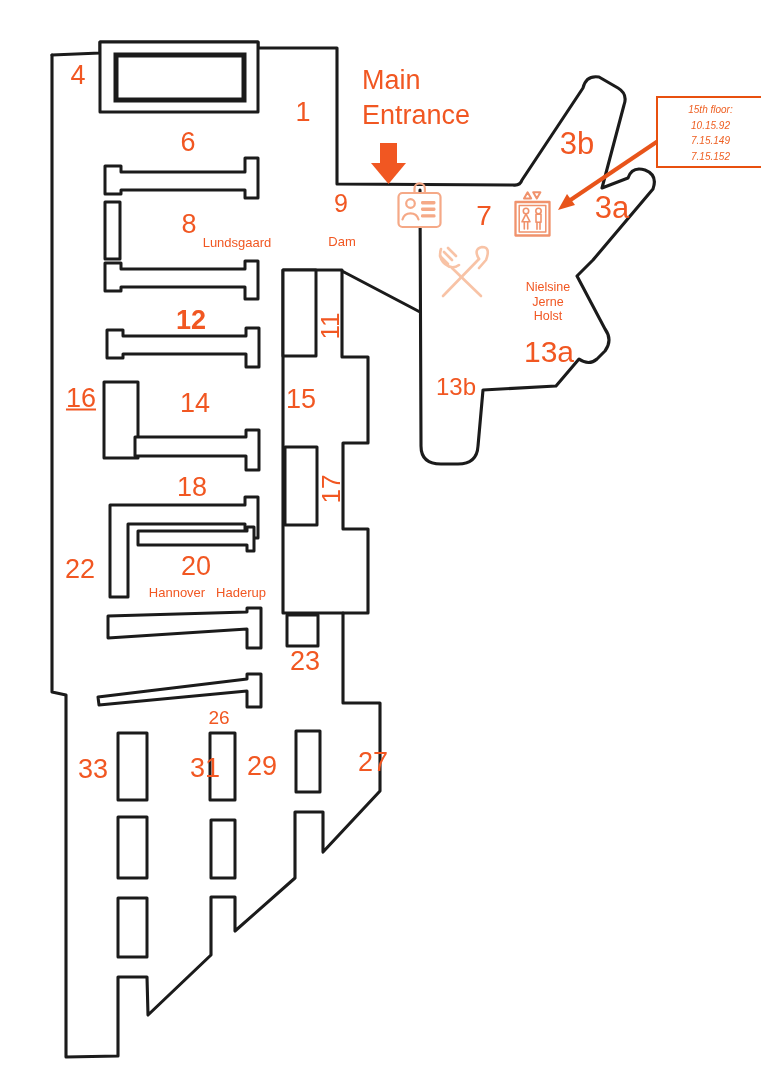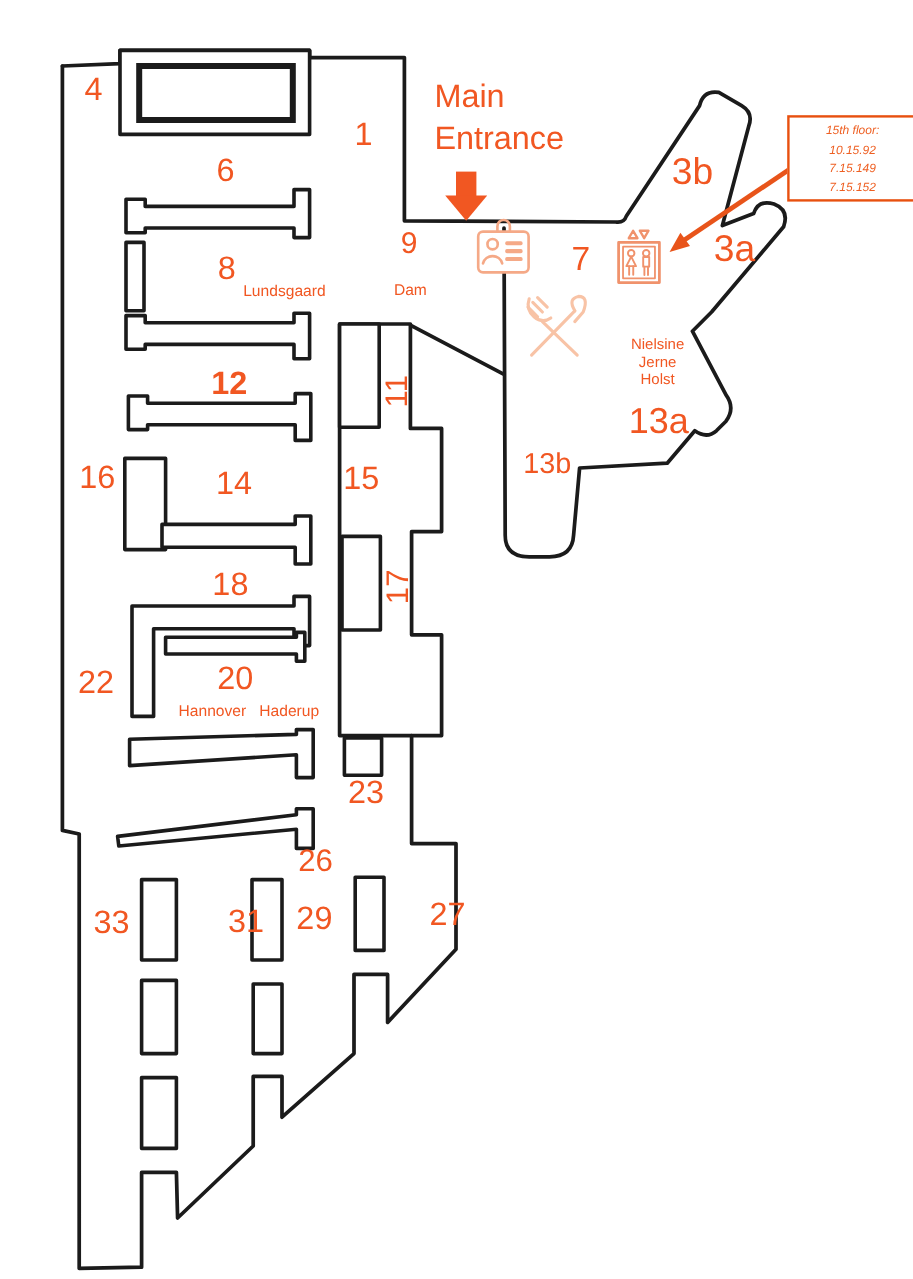--- a/index.html
+++ b/index.html
@@ -136,31 +136,31 @@
       <div class="map-label" style="left: 237px; top: 226px; font-size: 13px; margin-top: 16px;">Lundsgaard</div>
       <div class="map-label" style="left: 341px; top: 203px; font-size: 25px;">9</div>
       <div class="map-label" style="left: 342px; top: 241px; font-size: 13px;">Dam</div>
       <div class="map-label" style="left: 484px; top: 216px; font-size: 28px;">7</div>
       <div class="map-label" style="left: 577px; top: 143px; font-size: 31px;">3b</div>
       <div class="map-label" style="left: 612px; top: 207px; font-size: 31px;">3a</div>
       <div class="map-label" style="left: 549px; top: 352px; font-size: 30px;">13a</div>
       <div class="map-label" style="left: 456px; top: 387px; font-size: 24px;">13b</div>
       <div class="map-label" style="left: 191px; top: 320px; font-weight: bold;">12</div>
       <div class="map-label rot" style="left: 330px; top: 326px; font-size: 26px;">11</div>
-      <div class="map-label" style="left: 81px; top: 398px;">16</div>
+      <div class="map-label" style="left: 81px; top: 398px; text-decoration: underline;">16</div>
       <div class="map-label" style="left: 195px; top: 403px;">14</div>
       <div class="map-label" style="left: 301px; top: 399px;">15</div>
       <div class="map-label rot" style="left: 331px; top: 489px; font-size: 26px;">17</div>
       <div class="map-label" style="left: 192px; top: 487px; text-align: center;">18</div>
       <div class="map-label" style="left: 80px; top: 569px;">22</div>
       <div class="map-label" style="left: 196px; top: 566px;">20</div>
       <div class="map-label" style="left: 177px; top: 592px; font-size: 13px;">Hannover</div>
       <div class="map-label" style="left: 241px; top: 592px; font-size: 13px;">Haderup</div>
       <div class="map-label" style="left: 305px; top: 661px;">23</div>
-      <div class="map-label" style="left: 219px; top: 717px; font-size: 26px; margin-left: 44px;">26</div>
+      <div class="map-label" style="left: 219px; top: 717px; font-size: 19px;">26</div>
       <div class="map-label" style="left: 93px; top: 769px;">33</div>
       <div class="map-label" style="left: 178px; top: 768px; margin-left: 27px;">31</div>
       <div class="map-label" style="left: 262px; top: 766px;">29</div>
       <div class="map-label" style="left: 348px; top: 762px; margin-left: 25px;">27</div>
     </div>
 
   <div class="entrance-label">
     <div>Main</div>
     <div>Entrance</div>
   </div>

